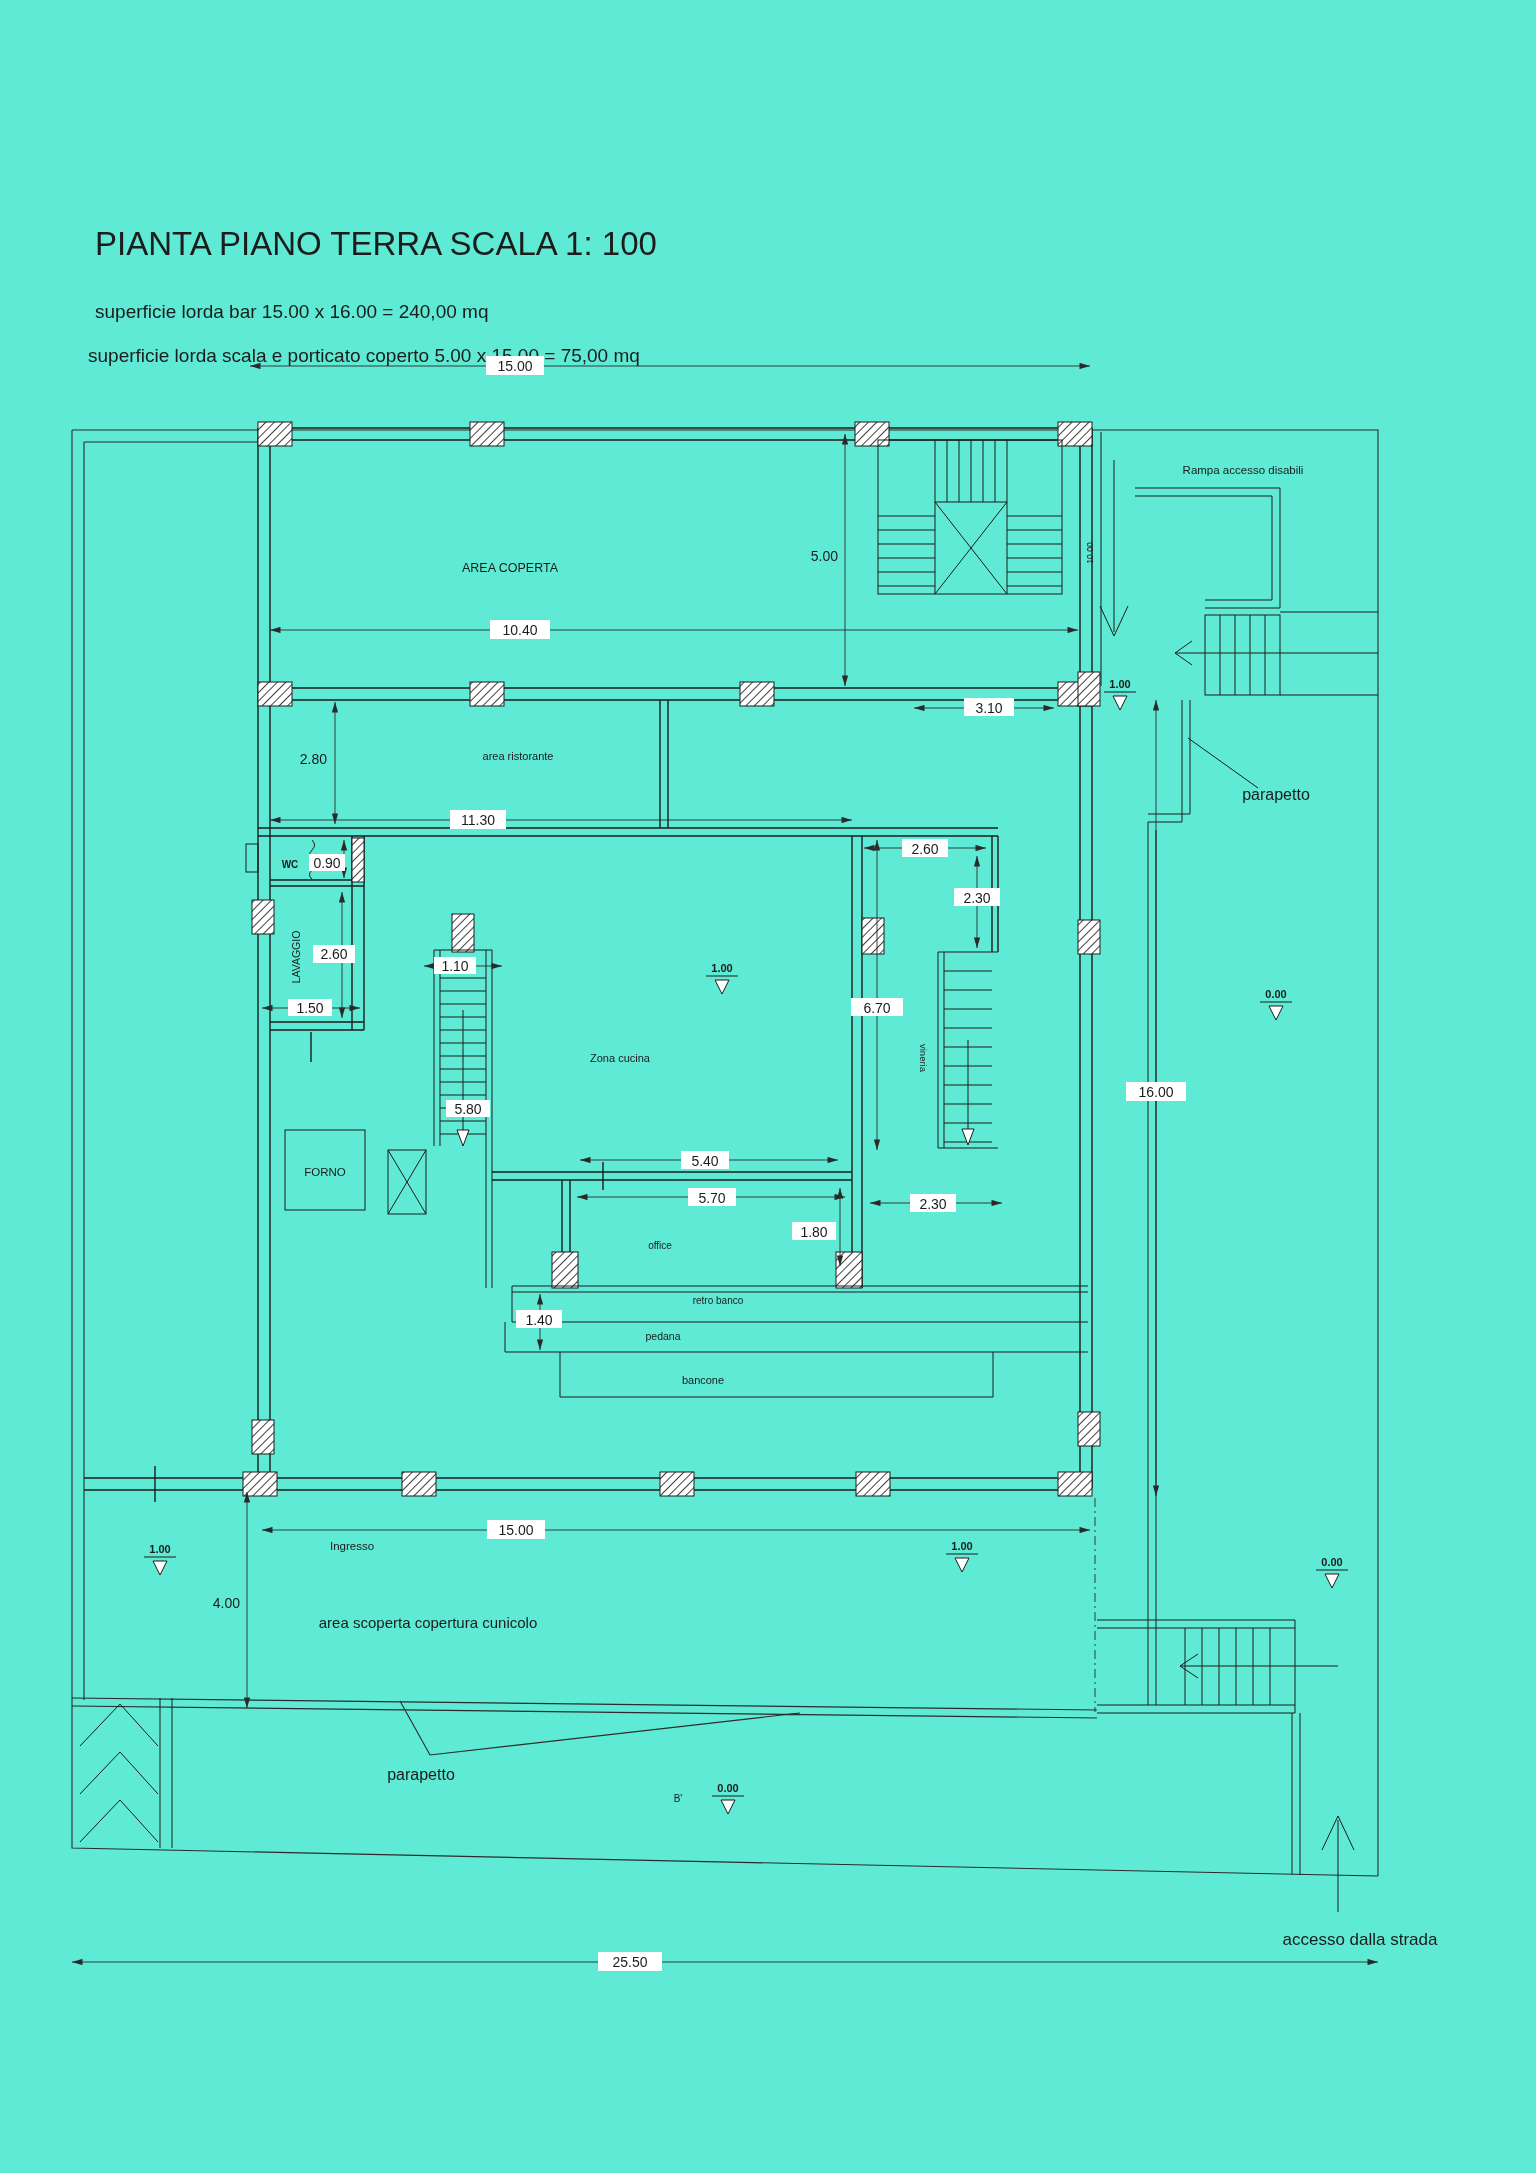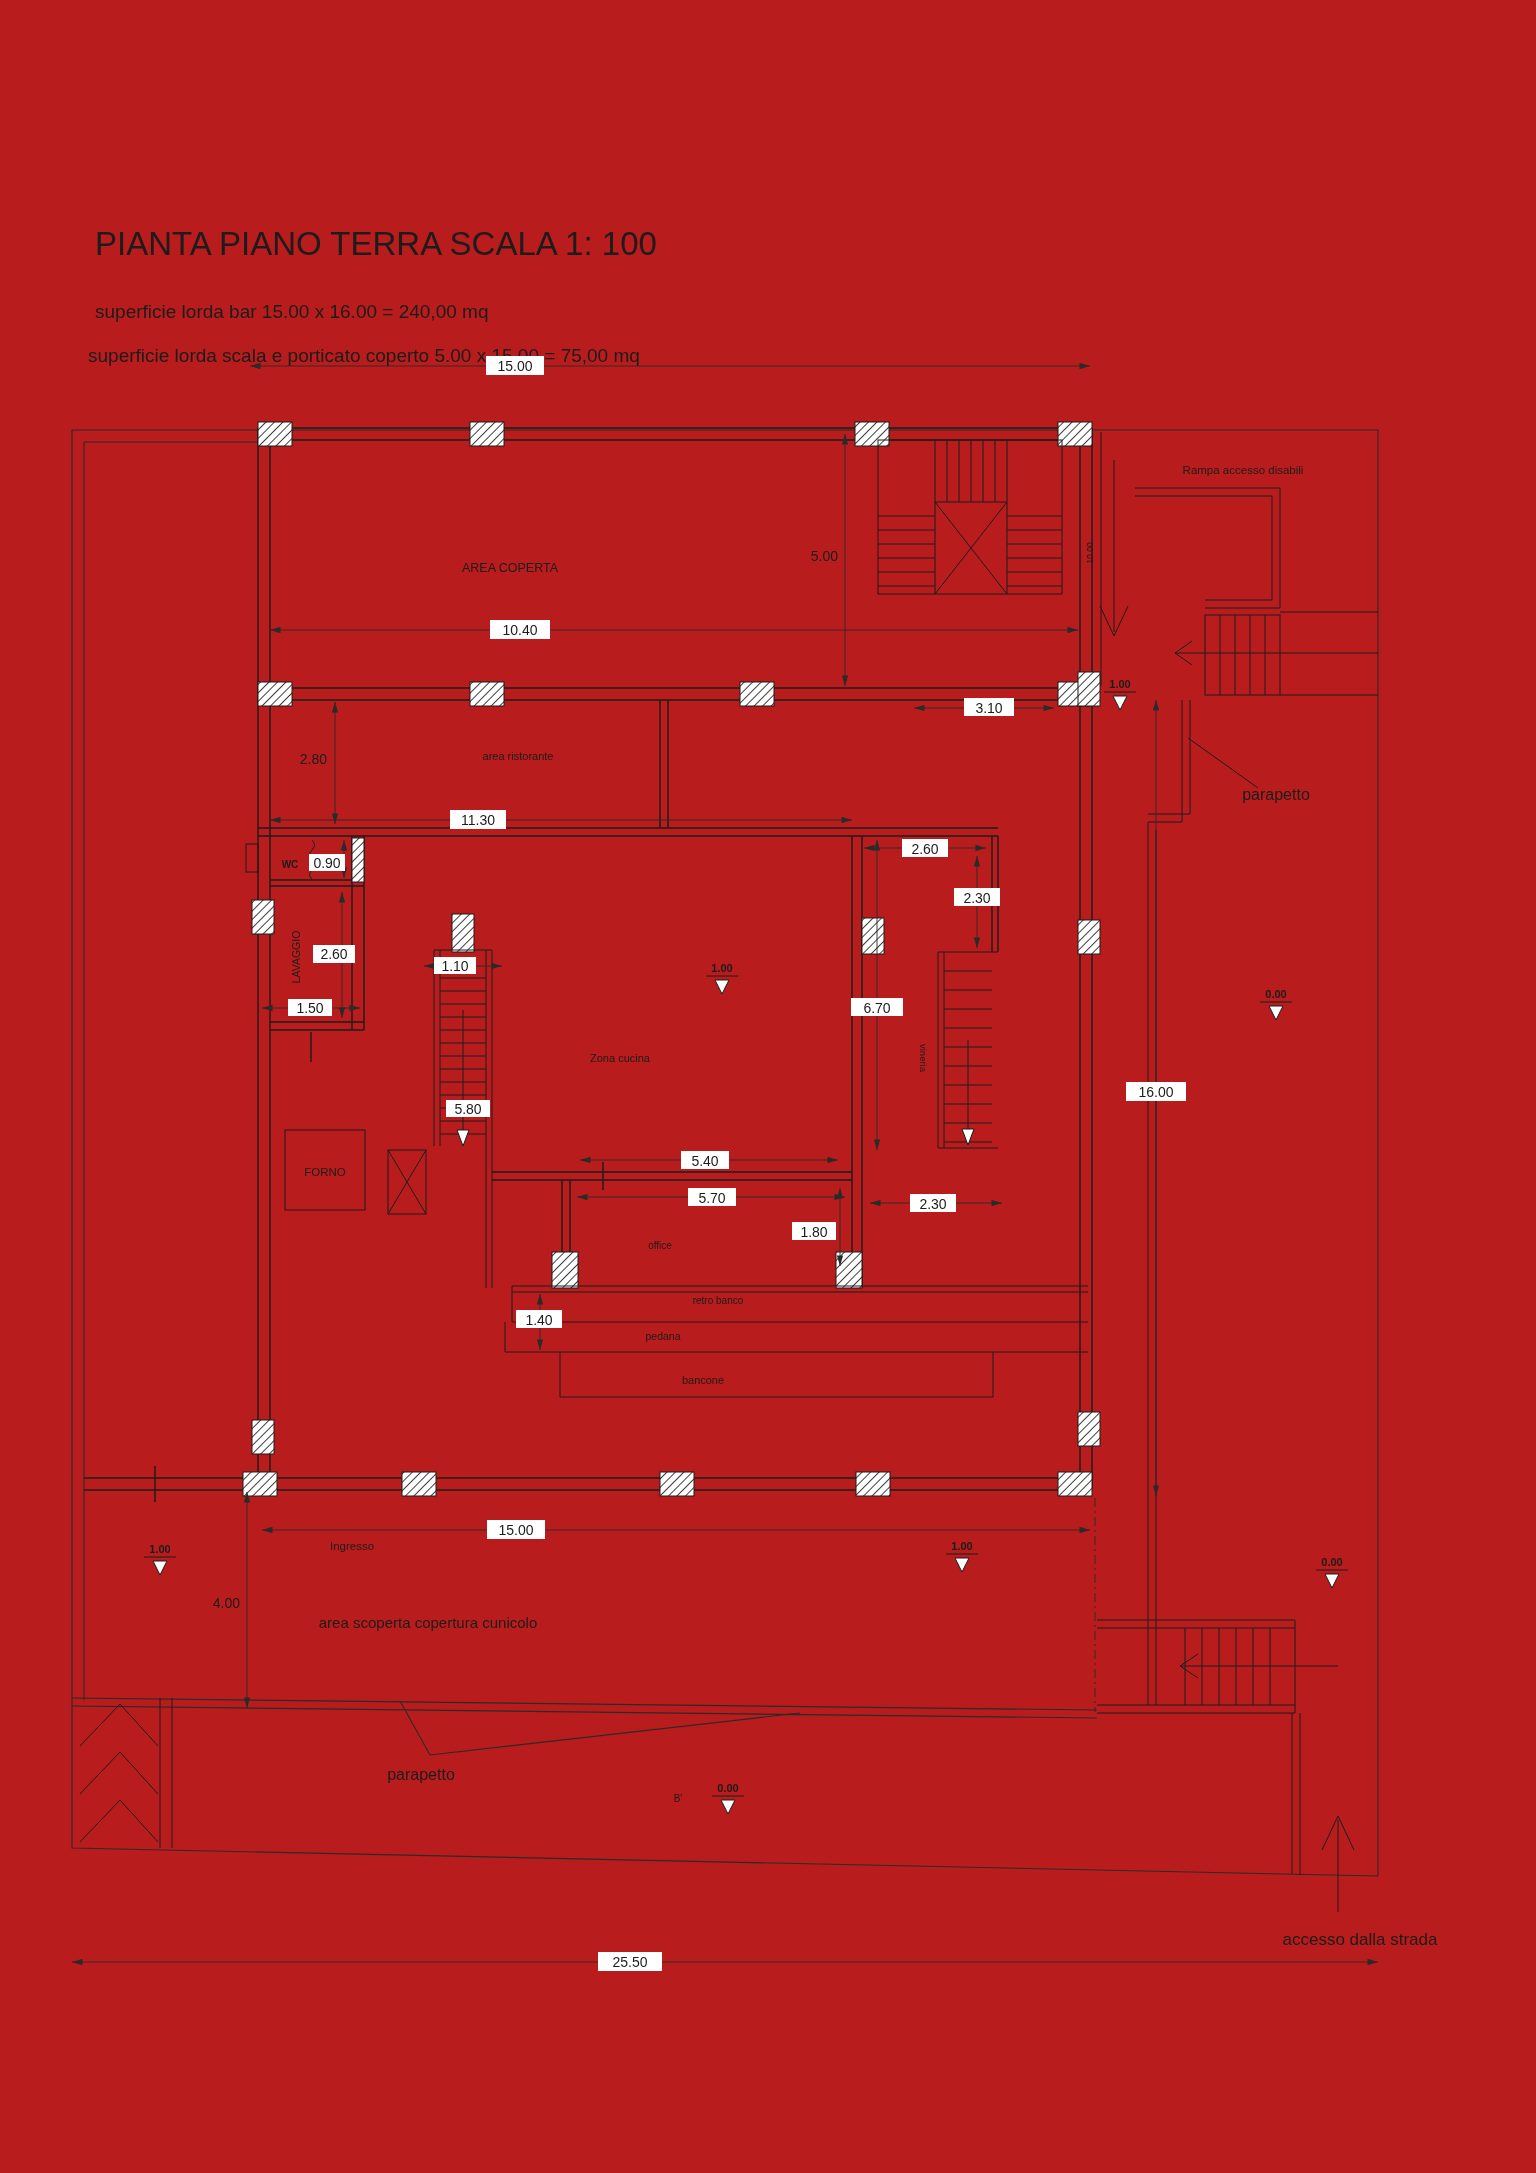--- a/index.html
+++ b/index.html
@@ -1,16 +1,16 @@
 <!DOCTYPE html>
 <html><head>
 <meta charset="utf-8">
 <style>
   html,body{margin:0;padding:0;background:#e8e8e8;}
-  .sheet{width:1536px;height:2173px;background:#b91c1c;position:relative;margin:0 auto;
+  .sheet{width:1536px;height:2173px;background:#5eead4;position:relative;margin:0 auto;
          font-family:"Liberation Sans", sans-serif;}
   svg{display:block}
   svg text{fill:#1c1c1c;font-family:"Liberation Sans", sans-serif;}
   .w{stroke:#1c1c1c;stroke-width:1.4;fill:none;}
   .t{stroke:#1c1c1c;stroke-width:1;fill:none;}
   .s{stroke:#2b2b2b;stroke-width:1.1;fill:none;}
   .d{stroke:#2a2a2a;stroke-width:0.9;fill:none;}
   .dd{stroke:#2a2a2a;stroke-width:0.9;fill:none;stroke-dasharray:9 4 2 4;}
   .p{fill:url(#hx);stroke:#1c1c1c;stroke-width:1;}
   .bg{fill:#ffffff;}

